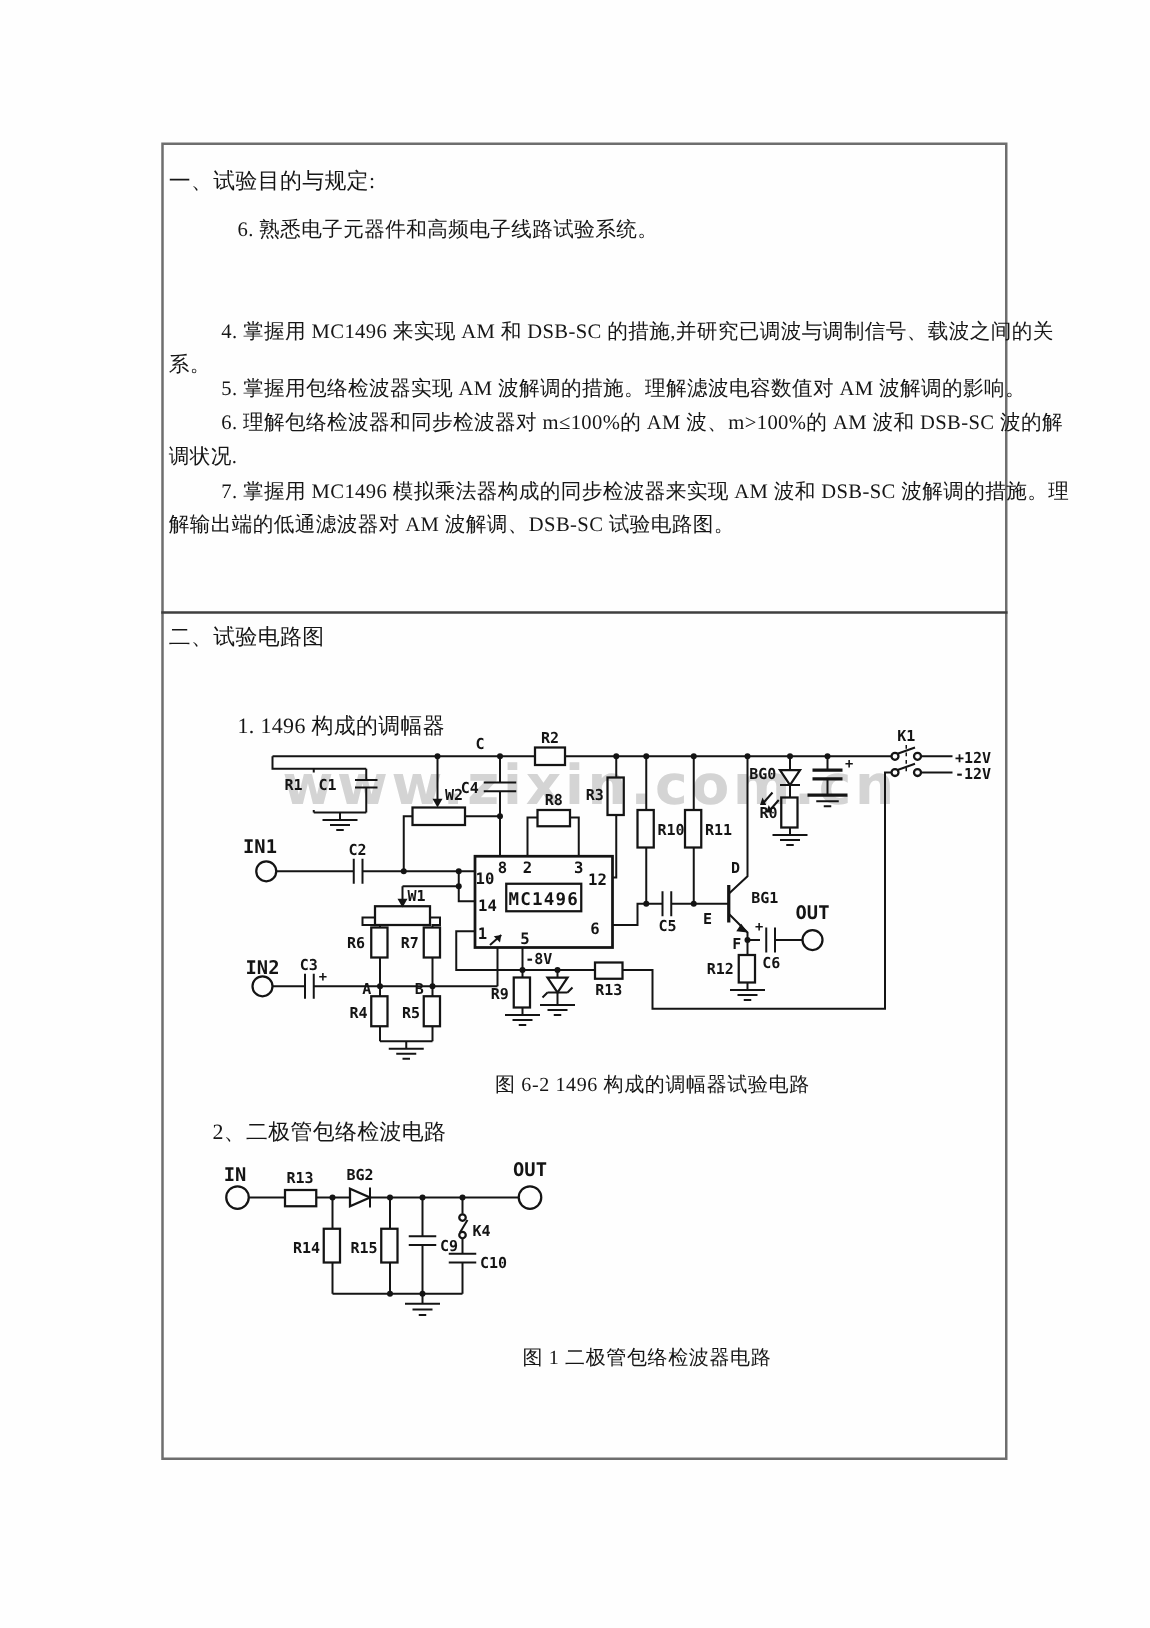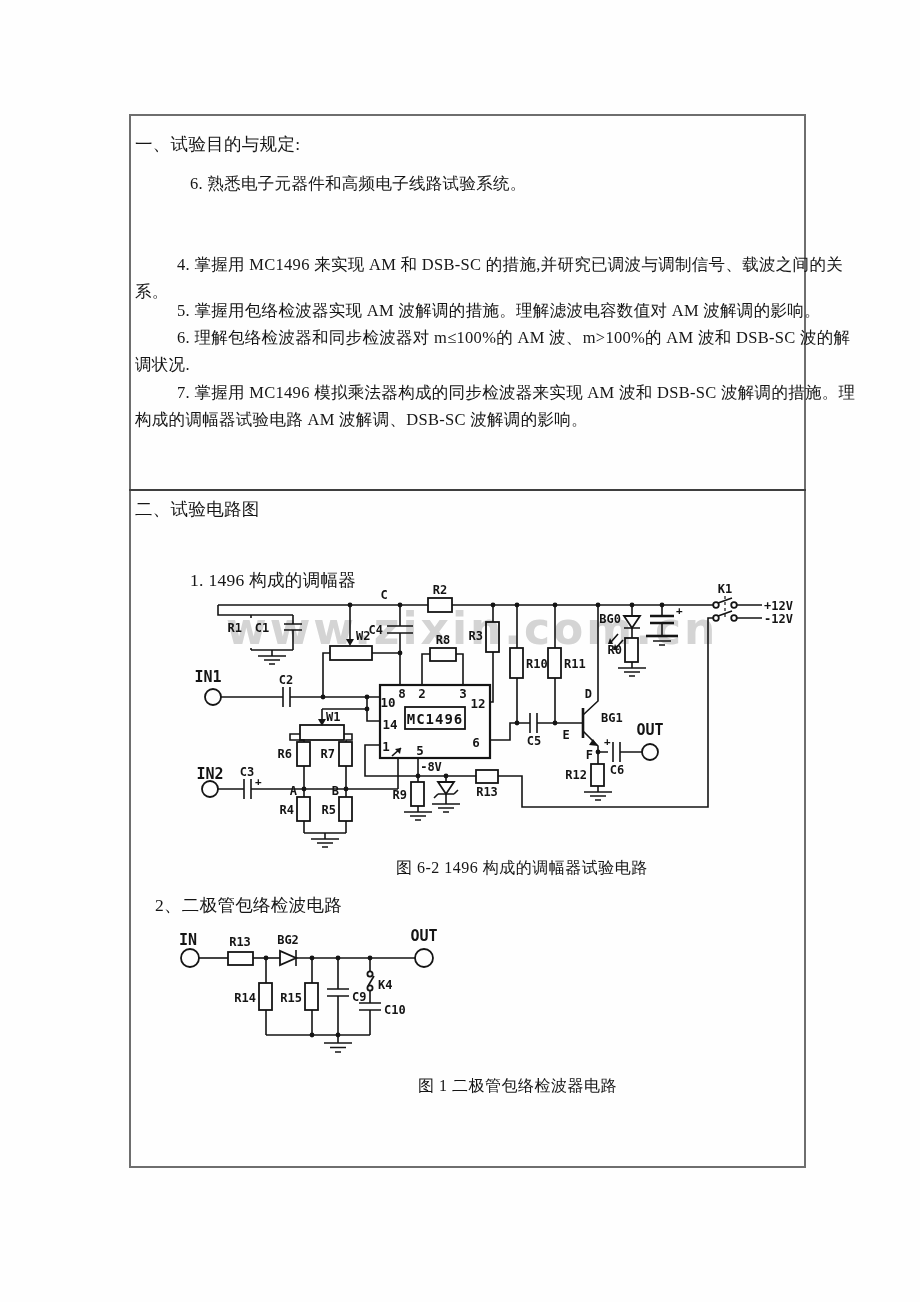--- a/index.html
+++ b/index.html
@@ -36,21 +36,21 @@
 
   <div class="tline heading" style="left:135px;top:121px;margin-top:11px;">一、试验目的与规定:</div>
 
   <div class="tline" style="left:190px;top:173px;">6. 熟悉电子元器件和高频电子线路试验系统。</div>
   <div class="tline" style="left:177px;top:254px;">4. 掌握用 MC1496 来实现 AM 和 DSB-SC 的措施,并研究已调波与调制信号、载波之间的关</div>
   <div class="tline" style="left:135px;top:281px;">系。</div>
   <div class="tline" style="left:177px;top:300px;">5. 掌握用包络检波器实现 AM 波解调的措施。理解滤波电容数值对 AM 波解调的影响。</div>
   <div class="tline" style="left:177px;top:327px;">6. 理解包络检波器和同步检波器对 m≤100%的 AM 波、m&gt;100%的 AM 波和 DSB-SC 波的解</div>
   <div class="tline" style="left:135px;top:354px;text-align:right;">调状况.</div>
   <div class="tline" style="left:177px;top:382px;">7. 掌握用 MC1496 模拟乘法器构成的同步检波器来实现 AM 波和 DSB-SC 波解调的措施。理</div>
-  <div class="tline" style="left:135px;top:409px;">构成的调幅器试验电路 AM 波解调、DSB-SC 波解调的影响。</div>
+  <div class="tline" style="left:135px;top:409px;">解输出端的低通滤波器对 AM 波解调、DSB-SC 试验电路图。</div>
 
   <div class="tline heading" style="left:135px;top:497px;">二、试验电路图</div>
   <div class="tline heading" style="left:190px;top:568px;">1. 1496 构成的调幅器</div>
 
   <div class="watermark" style="left:226px;top:603px;">www.zixin.com.cn</div>
 
   <svg style="left:180px;top:582px;" width="620" height="278" viewBox="0 0 620 278">
     <g>
 
       <path class="wire" d="M38,23 H248 M272,23 H533"></path>
@@ -222,21 +222,21 @@
       <text class="lb" x="155" y="176" text-anchor="end">R7</text>
       <text class="lb" x="117" y="213" text-anchor="end">A</text>
       <text class="lb" x="159" y="213" text-anchor="end">B</text>
       <text class="lb" x="114" y="232" text-anchor="end">R4</text>
       <text class="lb" x="156" y="232" text-anchor="end">R5</text>
     </g>
   </svg>
 
   <div class="tline caption" style="left:360px;top:858px;">图 6-2  1496 构成的调幅器试验电路</div>
 
-  <div class="tline heading" style="left:155px;top:893px;">2、二极管包络检波电路</div>
+  <div class="tline heading" style="left:170px;top:893px;">2、二极管包络检波电路</div>
 
   <svg style="left:160px;top:925px;" width="360" height="140" viewBox="0 0 360 140">
     <g>
       <circle class="boxc" cx="30" cy="33" r="9"></circle>
       <path class="wire" d="M39,33 H68"></path>
       <rect class="boxc" x="68" y="27" width="25" height="13"></rect>
       <path class="wire" d="M93,33 H120"></path>
       <polygon class="boxc" points="120,26 120,40 136,33"></polygon>
       <path class="wire" d="M136,25 V41 M136,33 H255"></path>
       <circle class="boxc" cx="264" cy="33" r="9"></circle>

